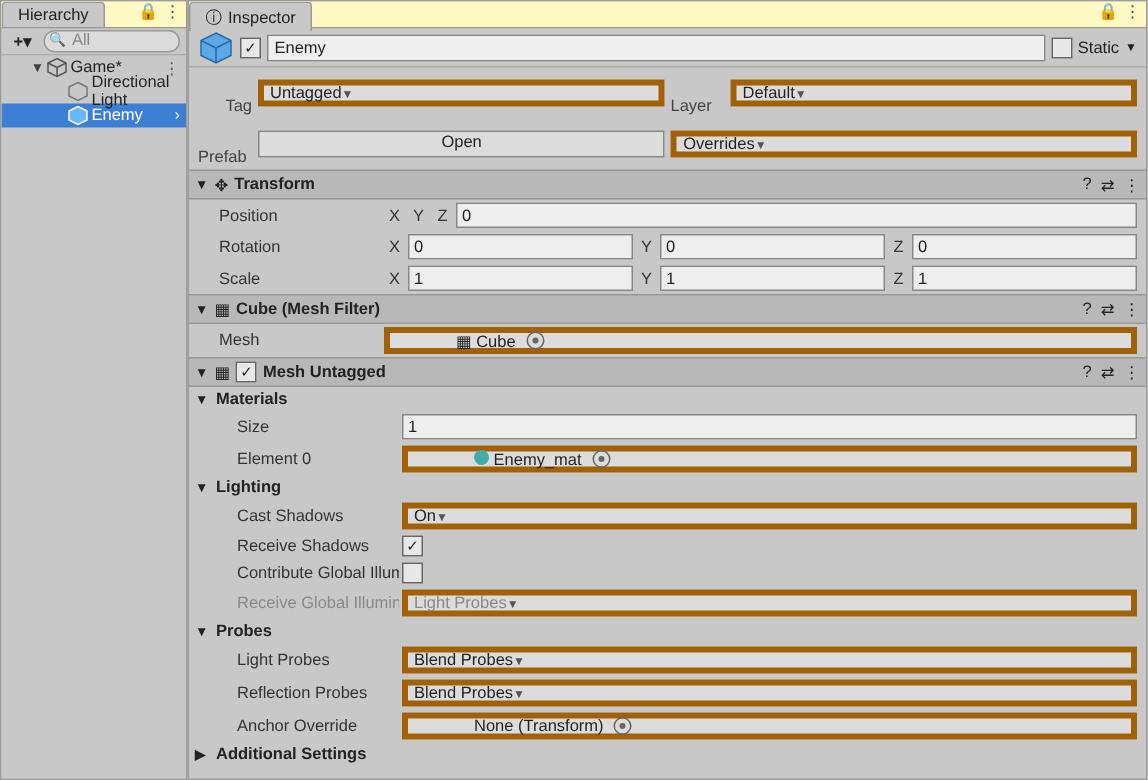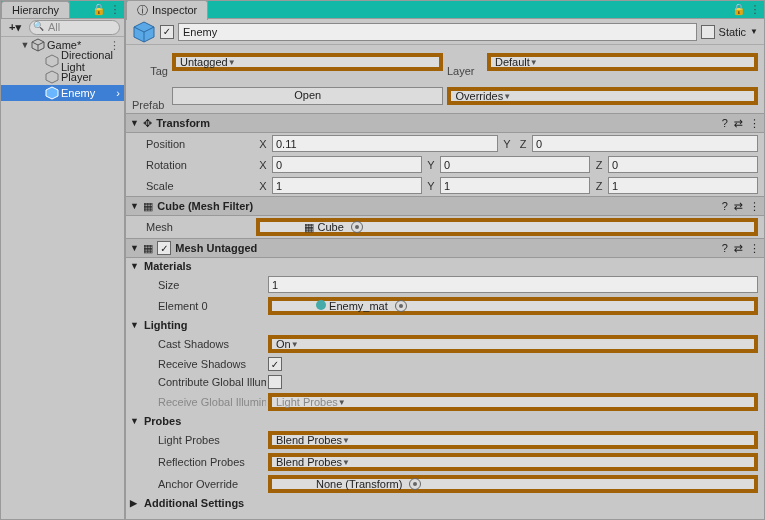--- a/index.html
+++ b/index.html
@@ -1,20 +1,20 @@
 <!DOCTYPE html>
 <html><head>
 <meta charset="utf-8">
 <style>
 * { box-sizing: border-box; margin: 0; padding: 0; font-family: "Segoe UI", Arial, sans-serif; font-size: 11px; color: #222; }
 body { background: #c0c0c0; width: 765px; height: 520px; overflow: hidden; display: flex; }
 .panel { display: flex; flex-direction: column; background: #c8c8c8; border: 1px solid #9a9a9a; }
 .panel.left { width: 382px; }
 .panel.right { flex: 1; }
-.tabbar { display: flex; align-items: center; height: 18px; background: #14b8a6; border-bottom: 1px solid #9a9a9a; position: relative; }
+.tabbar { display: flex; align-items: flex-start; height: 18px; background: #fef9c3; border-bottom: 1px solid #9a9a9a; position: relative; }
 .tab { background: #c8c8c8; padding: 2px 10px; border: 1px solid #9a9a9a; border-bottom: none; border-top-left-radius: 3px; border-top-right-radius: 3px; display: flex; align-items: center; gap: 4px; cursor: pointer; }
 .tabbar .spacer { flex: 1; }
 .tabbar .iconbtn { width: 14px; text-align: center; color: #444; cursor: pointer; margin-right: 2px; }
 .toolbar { display: flex; align-items: center; height: 18px; background: #c8c8c8; border-bottom: 1px solid #aaa; padding: 0 4px; gap: 4px; }
 .toolbar .plus { font-weight: bold; padding: 0 4px; cursor: pointer; }
 .search { flex: 1; height: 15px; border: 1px solid #9a9a9a; border-radius: 8px; background: #dcdcdc; padding: 0 6px 0 18px; position: relative; }
 .search::before { content: "🔍"; position: absolute; left: 3px; top: 0; font-size: 9px; color: #666; }
 .tree { flex: 1; background: #c8c8c8; overflow: auto; }
 .row { display: flex; align-items: center; height: 16px; padding-left: 4px; cursor: pointer; }
 .row .arrow { width: 12px; text-align: center; color: #444; font-size: 9px; }
@@ -86,26 +86,20 @@
       </span>
       <span>Game*</span>
       <span class="dots">⋮</span>
     </div>
     <div class="row indent2">
       <span class="cubeicon"><svg viewBox="0 0 14 14">
             <polygon points="7,1 13,4 13,10 7,13 1,10 1,4" fill="none" stroke="#777"></polygon>
           </svg></span>
       <span>Directional Light</span>
     </div>
-    <div class="row indent2">
-      <span class="cubeicon"><svg viewBox="0 0 14 14">
-            <polygon points="7,1 13,4 13,10 7,13 1,10 1,4" fill="none" stroke="#777"></polygon>
-          </svg></span>
-      <span>Player</span>
-    </div>
     <div class="row indent2 sel">
       <span class="cubeicon"><svg viewBox="0 0 14 14">
             <polygon points="7,1 13,4 13,10 7,13 1,10 1,4" fill="#6ab7ff" stroke="#fff"></polygon>
           </svg></span>
       <span>Enemy</span>
       <span class="dots" style="color:#fff">›</span>
     </div>
   </div>
 </div>
 
@@ -162,21 +156,20 @@
       <span class="title">Transform</span>
       <div class="tools">
         <span>?</span>
         <span>⇄</span>
         <span>⋮</span>
       </div>
     </div>
     <div class="sect">
         <span class="fieldlabel">Position</span>
       <span class="floatlabel">X</span>
-        <input class="field" value="0.11" style="">
       <span class="floatlabel">Y</span>
       <span class="floatlabel">Z</span>
         <input class="field" value="0" style="">
     </div>
     <div class="sect">
         <span class="fieldlabel">Rotation</span>
       <span class="floatlabel">X</span>
         <input class="field" value="0" style="">
       <span class="floatlabel">Y</span>
         <input class="field" value="0" style="">

